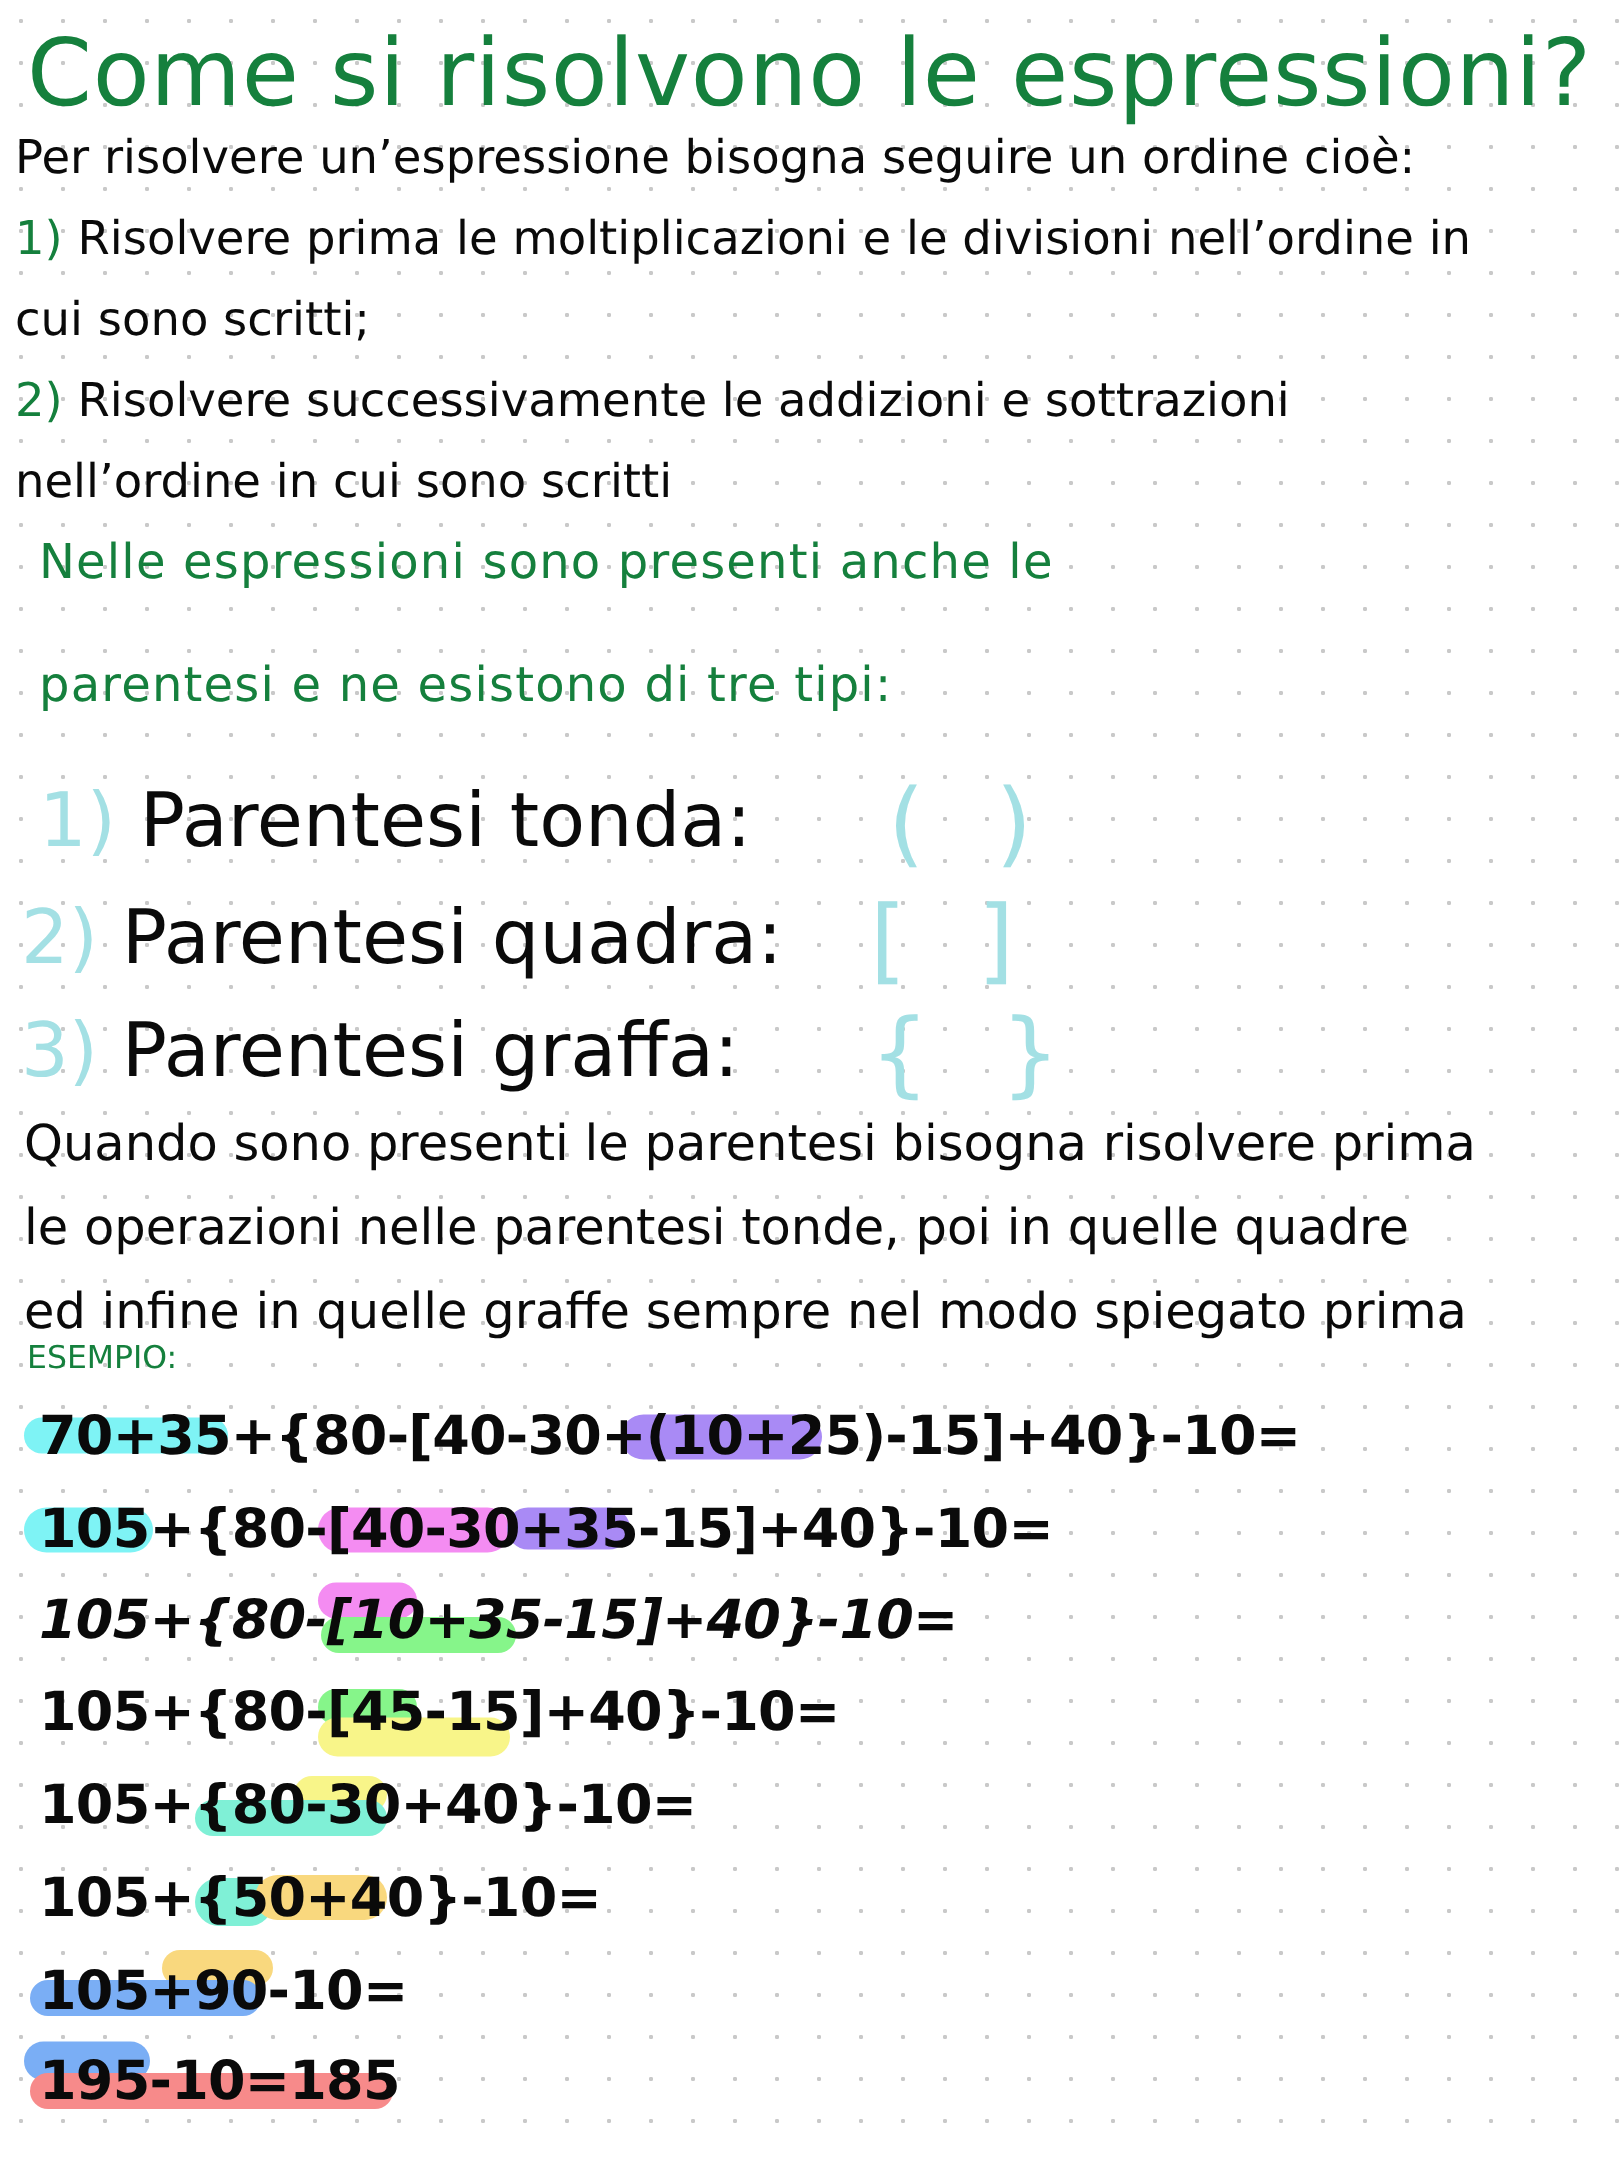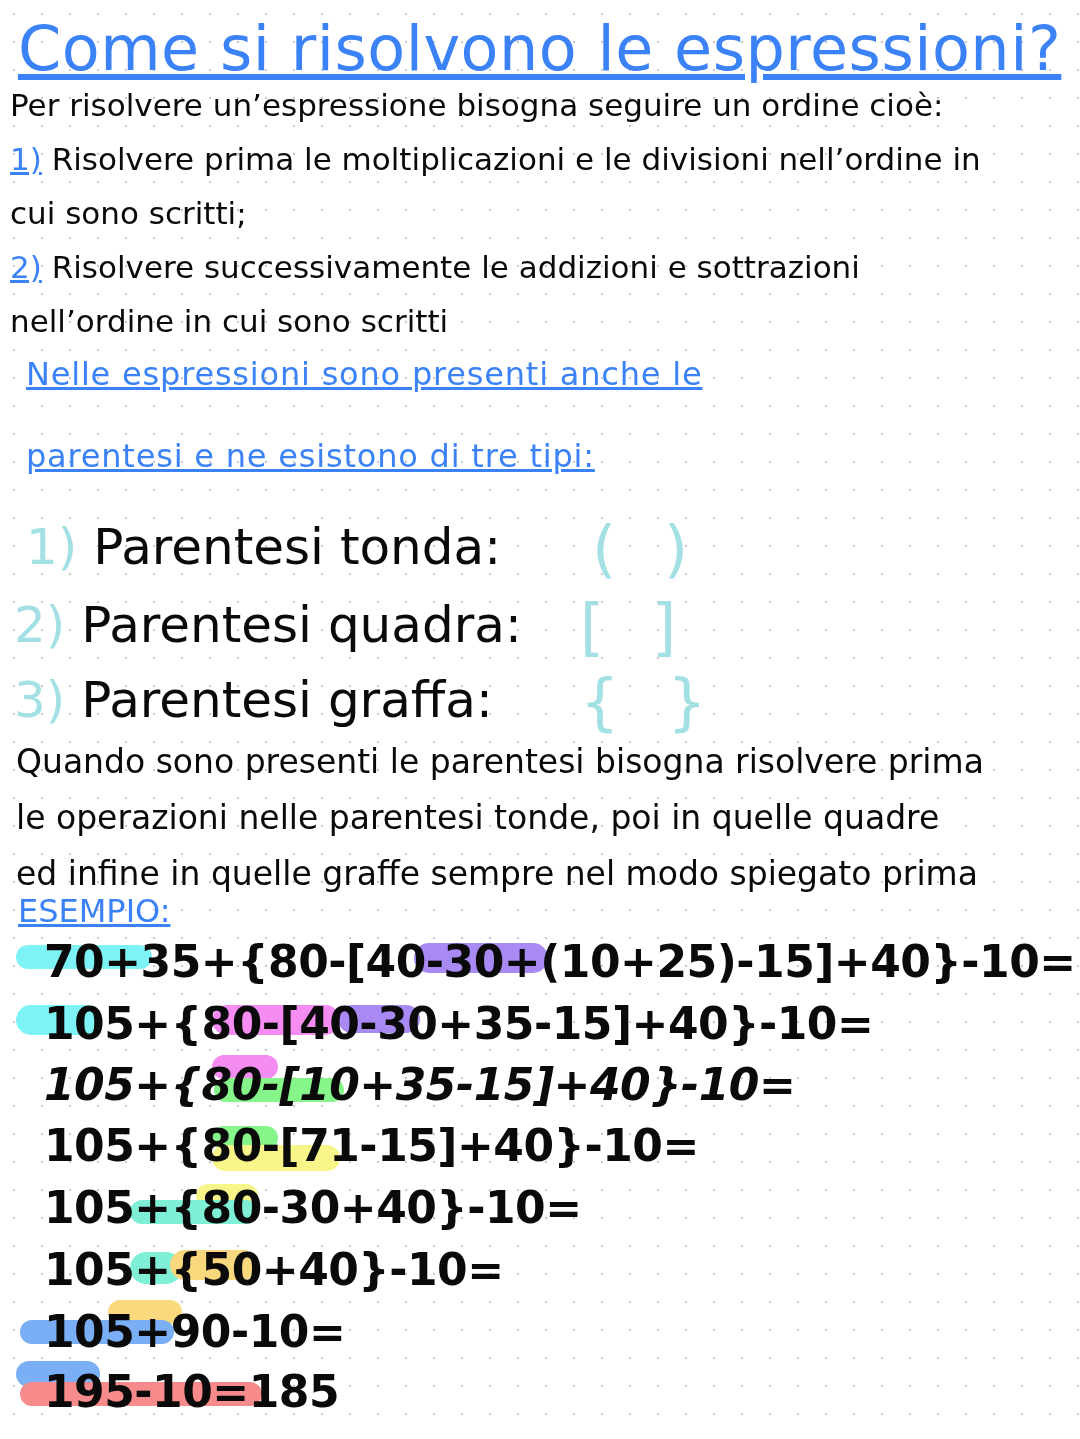--- a/index.html
+++ b/index.html
@@ -6,30 +6,30 @@
   body {
     width:1080px; height:1439px; position:relative; overflow:hidden;
     background-color:#ffffff;
     background-image: radial-gradient(circle, #c9c9c9 1.3px, transparent 1.6px);
     background-size:28px 28px;
     background-position:0px 0px;
     font-family:"DejaVu Sans", sans-serif;
     color:#0a0a0a;
   }
   .ln { position:absolute; left:0; white-space:nowrap; line-height:1; }
-  .teal { color:#3b82f6;text-decoration:underline; }
+  .teal { color:#15803d; }
   .title { font-size:62px; left:18px; top:18px; letter-spacing:0.5px; }
   .body { font-size:31px; left:10px; }
   .h2 { font-size:32px; left:26px; letter-spacing:0.8px; }
   .item { font-size:50px; left:14px; }
   .item .num { color:#a3e0e4; }
   .item .sym { position:absolute; left:566px; top:-4px; color:#a3e0e4; font-size:62px; letter-spacing:14px; }
   .para { font-size:33px; left:16px; }
-  .esempio { font-size:32px; left:18px; top:895px; }
-  .expr { font-size:44px; left:44px; font-weight:bold; font-family:"DejaVu Sans", sans-serif; letter-spacing:-0.5px; }
+  .esempio { font-size:21px; left:18px; top:895px; }
+  .expr { font-size:36px; left:26px; font-weight:bold; font-family:"DejaVu Sans", sans-serif; letter-spacing:-0.5px; }
   .hl { position:absolute; border-radius:16px; z-index:0; }
   .ln { z-index:1; }
 </style>
 </head>
 <body>
 
 <div class="ln title teal">Come si risolvono le espressioni?</div>
 
 <div class="ln body" style="top:90px;">Per risolvere un’espressione bisogna seguire un ordine cioè:</div>
 <div class="ln body" style="top:144px;"><span class="teal">1)</span><span> Risolvere prima le moltiplicazioni e le divisioni nell’ordine in</span></div>
@@ -80,17 +80,17 @@
 
 <div class="hl" style="left:108px; top:1300px; width:74px; height:24px; background:#f9d87e;"></div>
 <div class="hl" style="left:20px; top:1320px; width:154px; height:24px; background:#7aaef5;"></div>
 
 <div class="hl" style="left:16px; top:1361px; width:84px; height:26px; background:#7aaef5;"></div>
 <div class="hl" style="left:20px; top:1382px; width:242px; height:24px; background:#f78a8a;"></div>
 
 <div class="ln expr" style="top:940px;">70+35+{80-[40-30+(10+25)-15]+40}-10=</div>
 <div class="ln expr" style="top:1002px;">105+{80-[40-30+35-15]+40}-10=</div>
 <div class="ln expr" style="top:1063px;font-style:italic;">105+{80-[10+35-15]+40}-10=</div>
-<div class="ln expr" style="top:1124px;">105+{80-[71-15]+40}-10=</div>
+<div class="ln expr" style="top:1124px;">105+{80-[45-15]+40}-10=</div>
 <div class="ln expr" style="top:1186px;">105+{80-30+40}-10=</div>
 <div class="ln expr" style="top:1248px;">105+{50+40}-10=</div>
 <div class="ln expr" style="top:1310px;">105+90-10=</div>
 <div class="ln expr" style="top:1370px;">195-10=185</div>
 
 </body></html>

